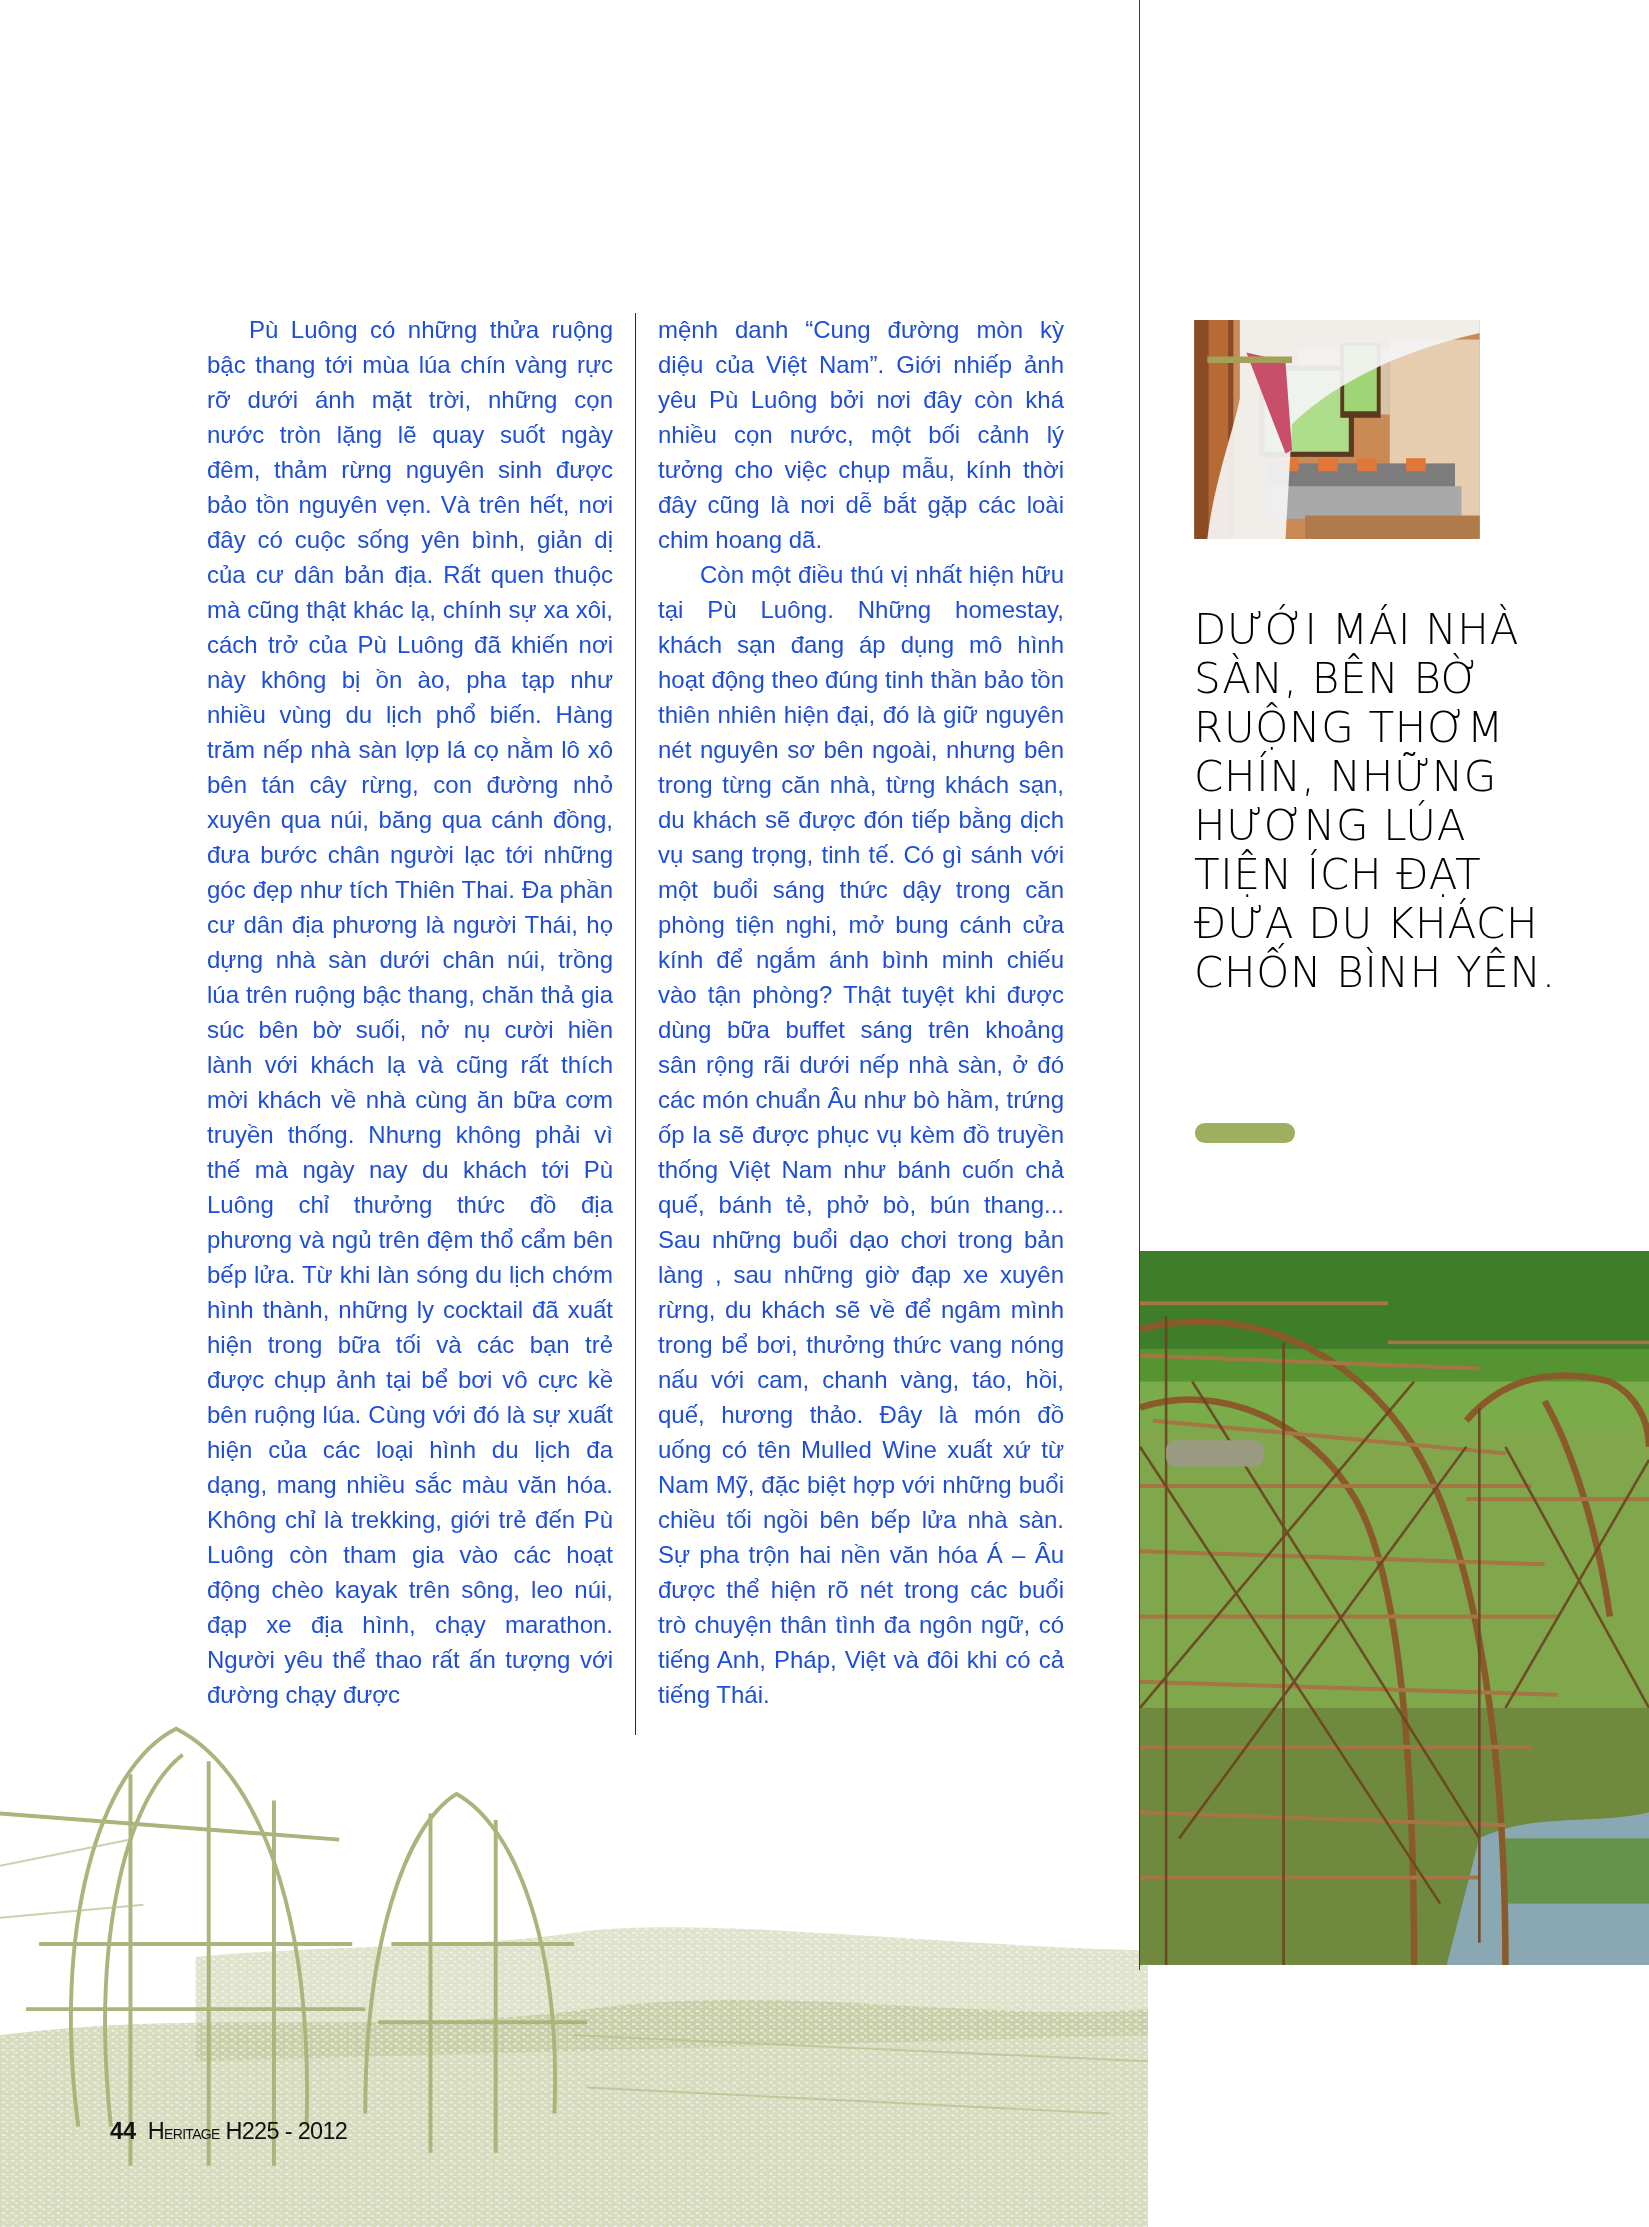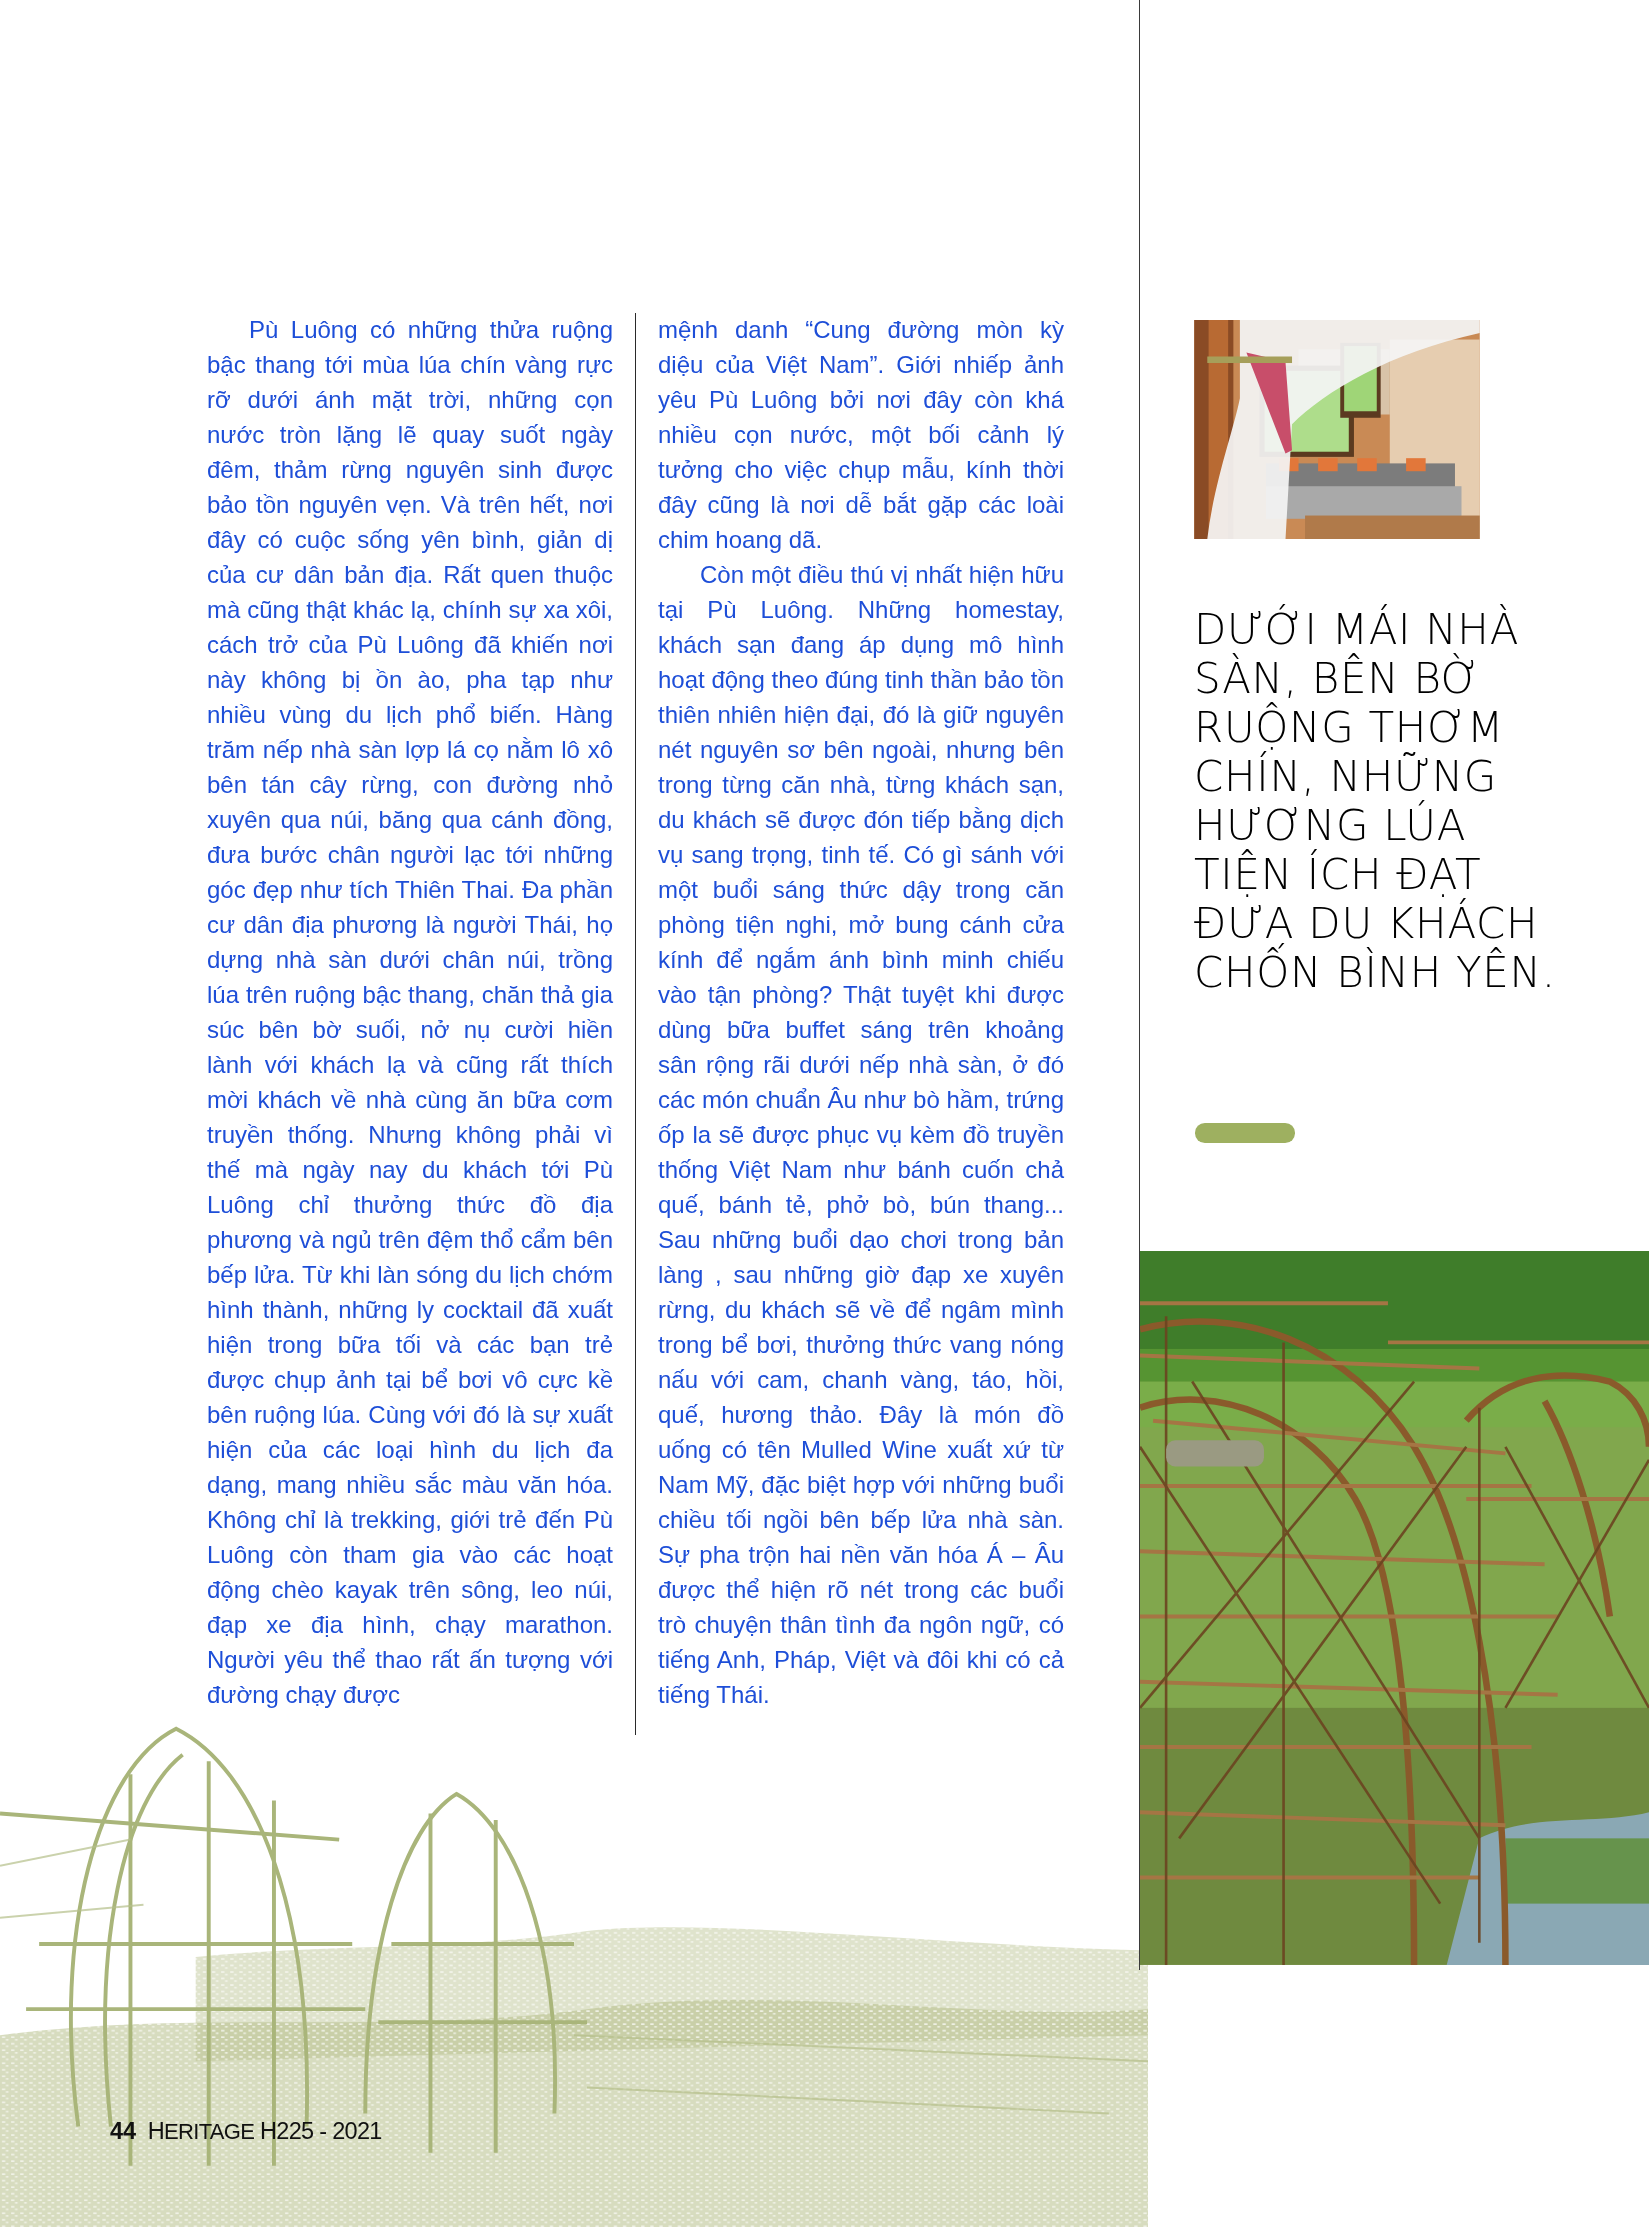--- a/index.html
+++ b/index.html
@@ -29,21 +29,21 @@
                font-family: "DejaVu Sans", sans-serif; font-weight: 300; font-size: 42px;
                line-height: 49px; color: #000000; letter-spacing: 0.7px; text-transform: uppercase; }
   .pullquote .line { display: block; white-space: nowrap; }
   .accent-bar { position: absolute; left: 1195px; top: 1123px; width: 100px; height: 19.6px;
                 border-radius: 9.8px; z-index: 2; }
 
   .footer { position: absolute; left: 110px; top: 2118px; z-index: 3; display: flex; align-items: baseline; gap: 11.7px;
             font-family: "Liberation Sans Narrow", "Liberation Sans", sans-serif; color: #111; }
   .footer .pg { font-weight: bold; font-size: 23.5px; }
   .footer .mag { font-size: 23.5px; letter-spacing: -0.7px; }
-  .footer .mag .sc { font-size: 22px; }
+  .footer .mag .sc { font-size: 14px; }
 </style>
 </head>
 <body>
 
 <svg class="sketch" viewBox="0 0 1760 854" preserveAspectRatio="none">
   <defs>
     <pattern id="grain" width="14" height="10" patternUnits="userSpaceOnUse">
       <rect width="14" height="10" fill="#b5bf8a" opacity="0.55"></rect>
       <rect x="3" y="2" width="5" height="2" fill="#ffffff" opacity="0.8"></rect>
       <rect x="9" y="6" width="4" height="2" fill="#ffffff" opacity="0.7"></rect>
@@ -166,15 +166,15 @@
       <line x1="40" y1="100" x2="40" y2="1094"></line>
       <line x1="220" y1="140" x2="220" y2="1094"></line>
       <line x1="520" y1="240" x2="520" y2="1060"></line>
     </g>
     <rect x="40" y="290" width="150" height="40" rx="14" fill="#9a9a82"></rect>
   </svg>
 </div>
 
 <div class="footer">
   <span class="pg">44</span>
-  <span class="mag"><span>H</span><span class="sc">ERITAGE</span> <span>H225 - 2021</span></span>
+  <span class="mag"><span>H</span><span class="sc">ERITAGE</span> <span>H225 - 2012</span></span>
 </div>
 
 
 </body></html>

